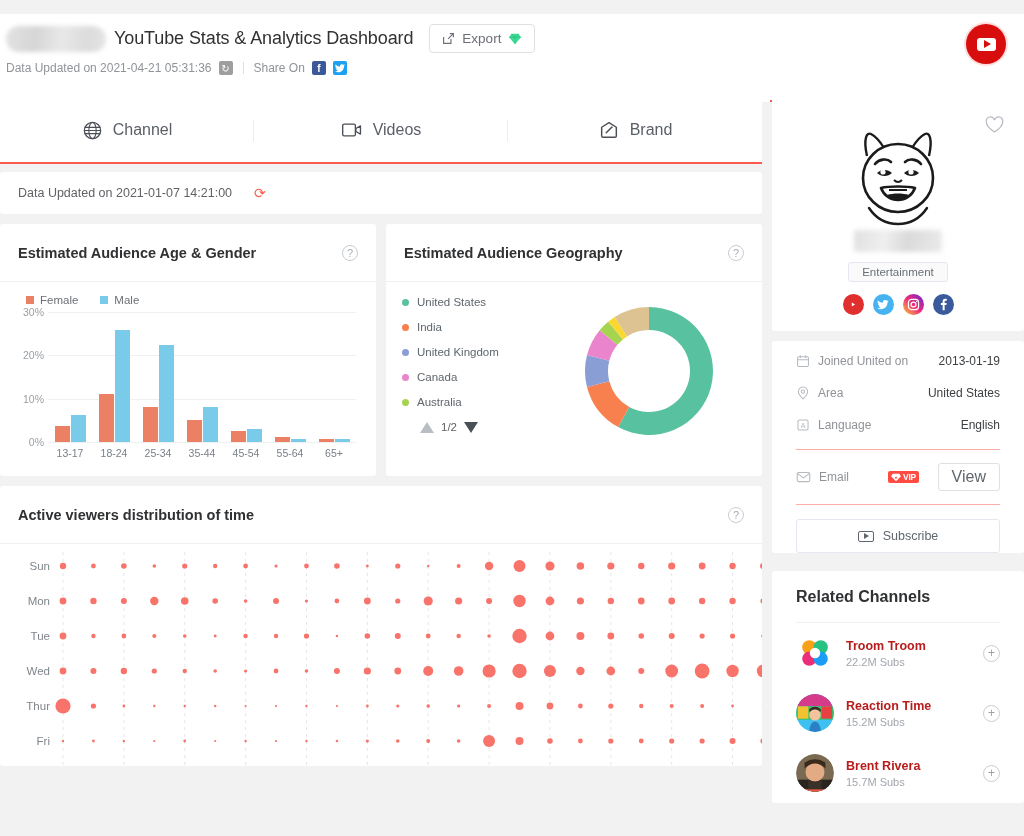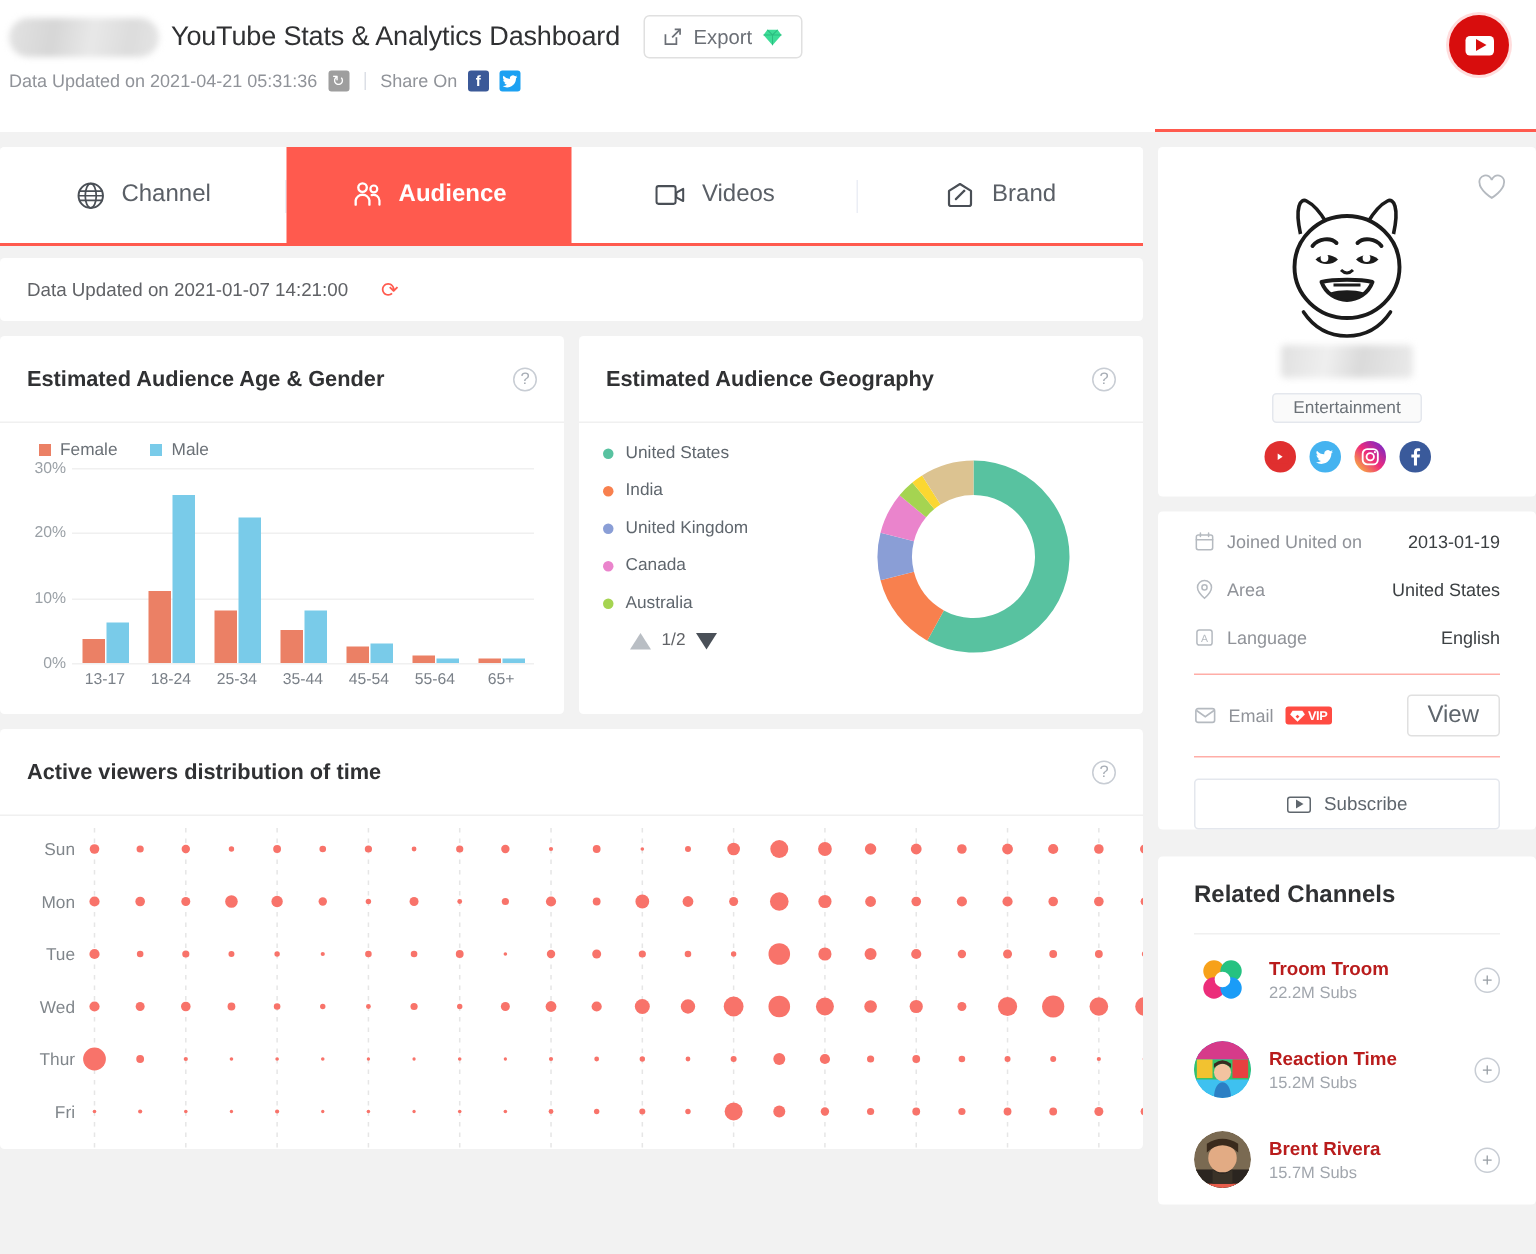--- a/index.html
+++ b/index.html
@@ -7,21 +7,21 @@
     width: 1024px; height: 836px;
     background: #f2f2f2;
     font-family: "Liberation Sans", sans-serif;
     color: #3c4043;
     overflow: hidden;
   }
   .page { position: relative; width: 1024px; height: 836px; }
 
   
   .topbar {
-    position: absolute; left: 0; top: 0; width: 1024px; height: 88px;
+    position: absolute; left: 0; top: 14px; width: 1024px; height: 88px;
     background: #fff;
   }
   .topbar-row1 { display: flex; align-items: center; padding: 10px 0 0 6px; }
   .logo-blur {
     width: 100px; height: 26px; border-radius: 13px;
     background: linear-gradient(100deg,#e3e3e3 0%, #d6d6d6 30%, #e8e8e8 55%, #dcdcdc 80%, #e5e5e5 100%);
     filter: blur(2.2px);
     margin-right: 8px; flex: 0 0 auto;
   }
   .page-title {
@@ -178,21 +178,21 @@
   .soc { width: 21px; height: 21px; border-radius: 50%; display: flex; align-items: center; justify-content: center; cursor: pointer; }
   .inforow {
     display: flex; align-items: center; gap: 8px;
     height: 32px; font-size: 12px; color: #909399;
   }
   .inforow .val { margin-left: auto; color: #3c4043; }
   .hr { height: 1px; background: #ff6a5e; opacity: .55; margin: 8px 0; }
   .vip {
     display: inline-flex; align-items: center; gap: 2px;
     background: #ff4b42; border-radius: 2px; padding: 1px 3px;
-    color: #fff; font-size: 8.5px; font-weight: bold; letter-spacing: -0.3px;
+    color: #fff; font-size: 8.5px; font-weight: bold; letter-spacing: -0.3px; margin-left: 31px;
   }
   .view-btn {
     margin-left: auto; border: 1px solid #e0e0e0; border-radius: 3px;
     padding: 4px 13px; font-size: 16px; color: #5f666d; background: #fff; cursor: pointer;
   }
   .subscribe-btn {
     display: flex; align-items: center; justify-content: center; gap: 9px;
     border: 1px solid #e4e7ed; border-radius: 3px;
     height: 34px; margin: 14px 0 18px 0; font-size: 12.5px; color: #5f666d;
     background: #fff; cursor: pointer;
@@ -266,29 +266,20 @@
     <div class="card" style="margin-bottom:8px;">
       <div class="tabs">
         <div class="tab">
           <svg width="21" height="21" viewBox="0 0 24 24">
             <circle cx="12" cy="12" r="9.3" fill="none" stroke="#4a4f56" stroke-width="1.5"></circle>
             <ellipse cx="12" cy="12" rx="4.2" ry="9.3" fill="none" stroke="#4a4f56" stroke-width="1.3"></ellipse>
             <path d="M3 8.5h18M3 15.5h18M2.7 12h18.6" fill="none" stroke="#4a4f56" stroke-width="1.3"></path>
           </svg>
           <span>Channel</span>
           <span class="tab-sep"></span>
-        </div>
-        <div class="tab active">
-          <svg width="22" height="22" viewBox="0 0 24 24">
-            <circle cx="8.4" cy="6.6" r="3.1" fill="none" stroke="#fff" stroke-width="1.7"></circle>
-            <path d="M3.4 19v-3.1a5 5 0 015-4.1 5 5 0 015 4.1V19" fill="none" stroke="#fff" stroke-width="1.7" stroke-linecap="round"></path>
-            <circle cx="16.6" cy="7.6" r="2.5" fill="none" stroke="#fff" stroke-width="1.6"></circle>
-            <path d="M15 12.1a4.3 4.3 0 015.7 4v2.9" fill="none" stroke="#fff" stroke-width="1.6" stroke-linecap="round"></path>
-          </svg>
-          <span>Audience</span>
         </div>
         <div class="tab">
           <svg width="22" height="20" viewBox="0 0 26 22">
             <rect x="2" y="4" width="15" height="14" rx="1.6" fill="none" stroke="#4a4f56" stroke-width="1.6"></rect>
             <path d="M17.6 9.2L23 6.2v9.6l-5.4-3z" fill="none" stroke="#4a4f56" stroke-width="1.6" stroke-linejoin="round"></path>
           </svg>
           <span>Videos</span>
           <span class="tab-sep"></span>
         </div>
         <div class="tab">

